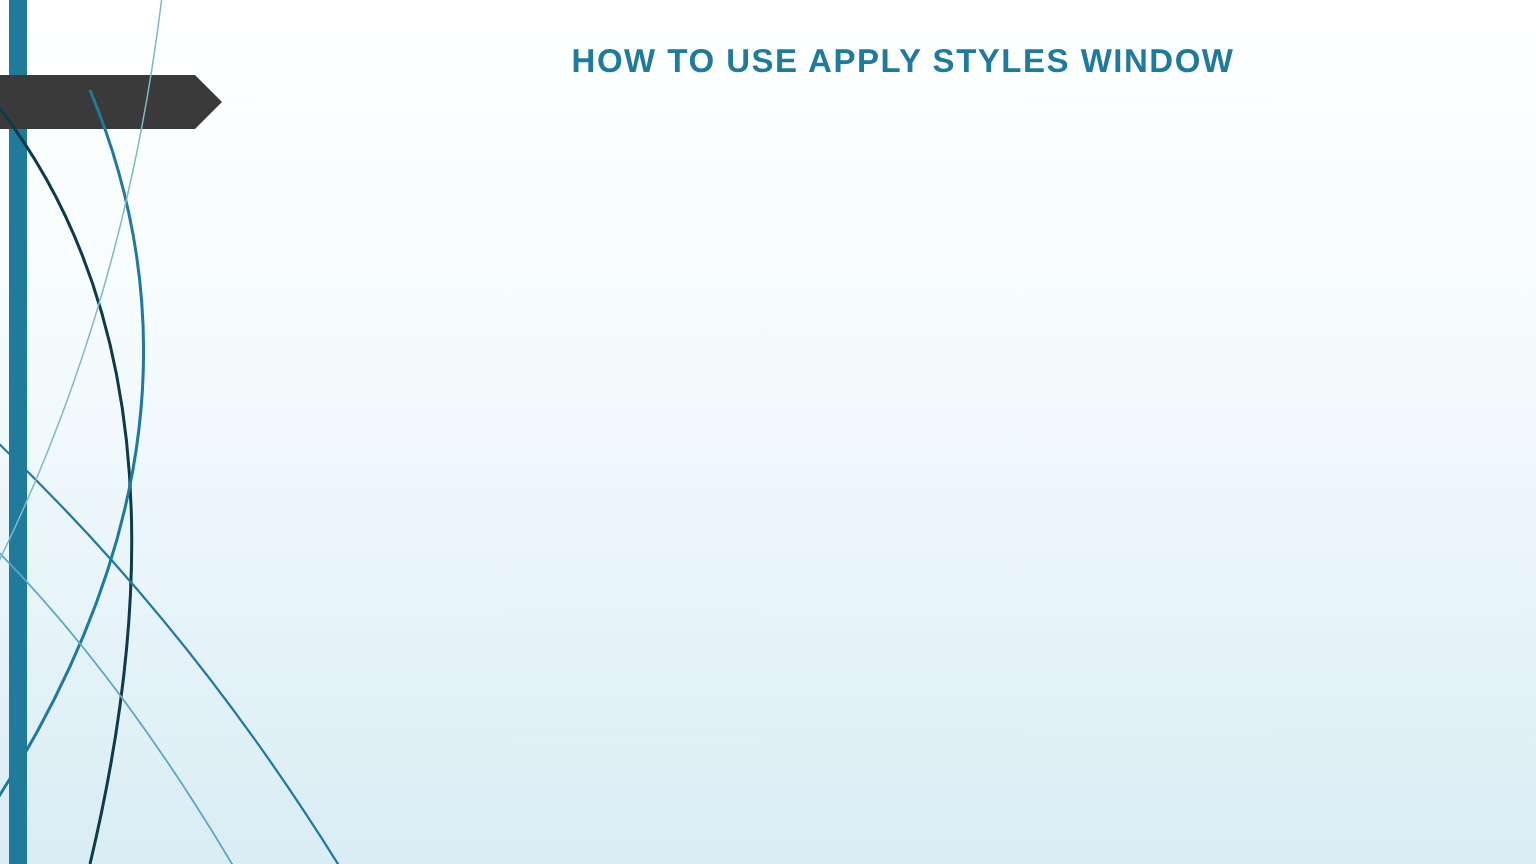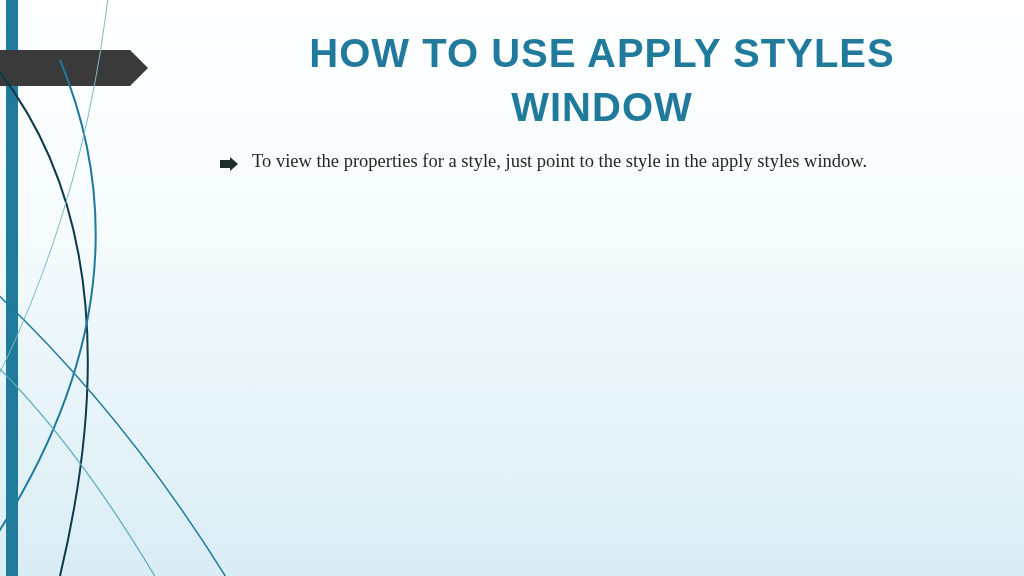--- a/index.html
+++ b/index.html
@@ -45,21 +45,21 @@
     pointer-events: none;
   }
   .title {
     position: absolute;
     top: 26px;
     left: 260px;
     right: 80px;
     text-align: center;
     font-family: Verdana, Geneva, sans-serif;
     font-weight: bold;
-    font-size: 40px;
+    font-size: 22px;
     letter-spacing: 1px;
     color: #1f7a9c;
     line-height: 1.35;
   }
   .content {
     position: absolute;
     top: 148px;
     left: 220px;
     right: 58px;
     color: #262626;
@@ -90,21 +90,13 @@
   <path d="M -10 60 Q 140 240 60 576" stroke="#0d3b4a" stroke-width="2" fill="none"></path>
   <path d="M 60 60 Q 160 300 -20 560" stroke="#1f7a9c" stroke-width="2" fill="none"></path>
   <path d="M -40 260 Q 120 400 240 600" stroke="#1f7a9c" stroke-width="1.5" fill="none"></path>
   <path d="M -30 340 Q 80 440 180 620" stroke="#5aa9bf" stroke-width="1.2" fill="none"></path>
   <path d="M 110 -20 Q 80 260 -60 480" stroke="#7fb8c9" stroke-width="1" fill="none"></path>
 </svg>
 
 <div class="title">HOW TO USE APPLY STYLES WINDOW</div>
 
 <div class="content">
-  <div class="bullet-item">
-    <div class="bullet-icon">
-      <svg viewBox="0 0 18 14">
-          <path d="M0 3 H10 V0 L18 7 L10 14 V11 H0 Z" fill="#1f2a2a"></path>
-        </svg>
-    </div>
-    <div class="bullet-text">To view the properties for a style, just point to the style in the apply styles window.</div>
-  </div>
 </div>
 
 </body></html>

